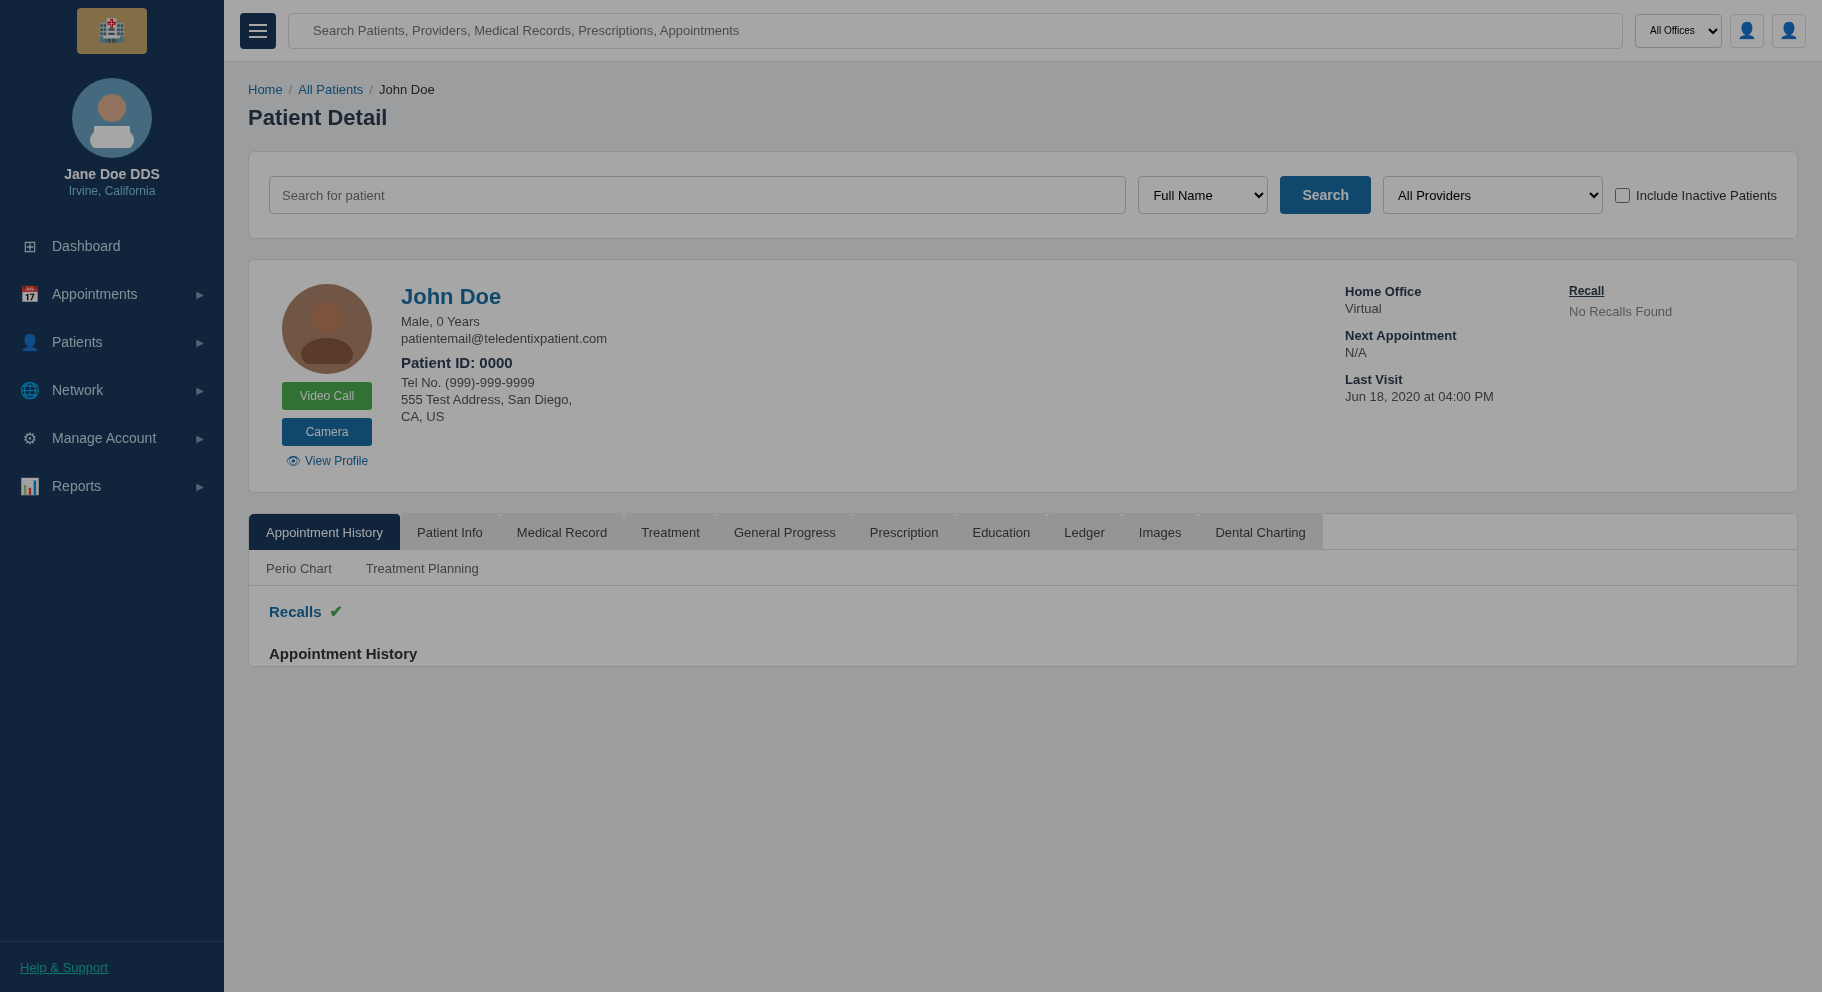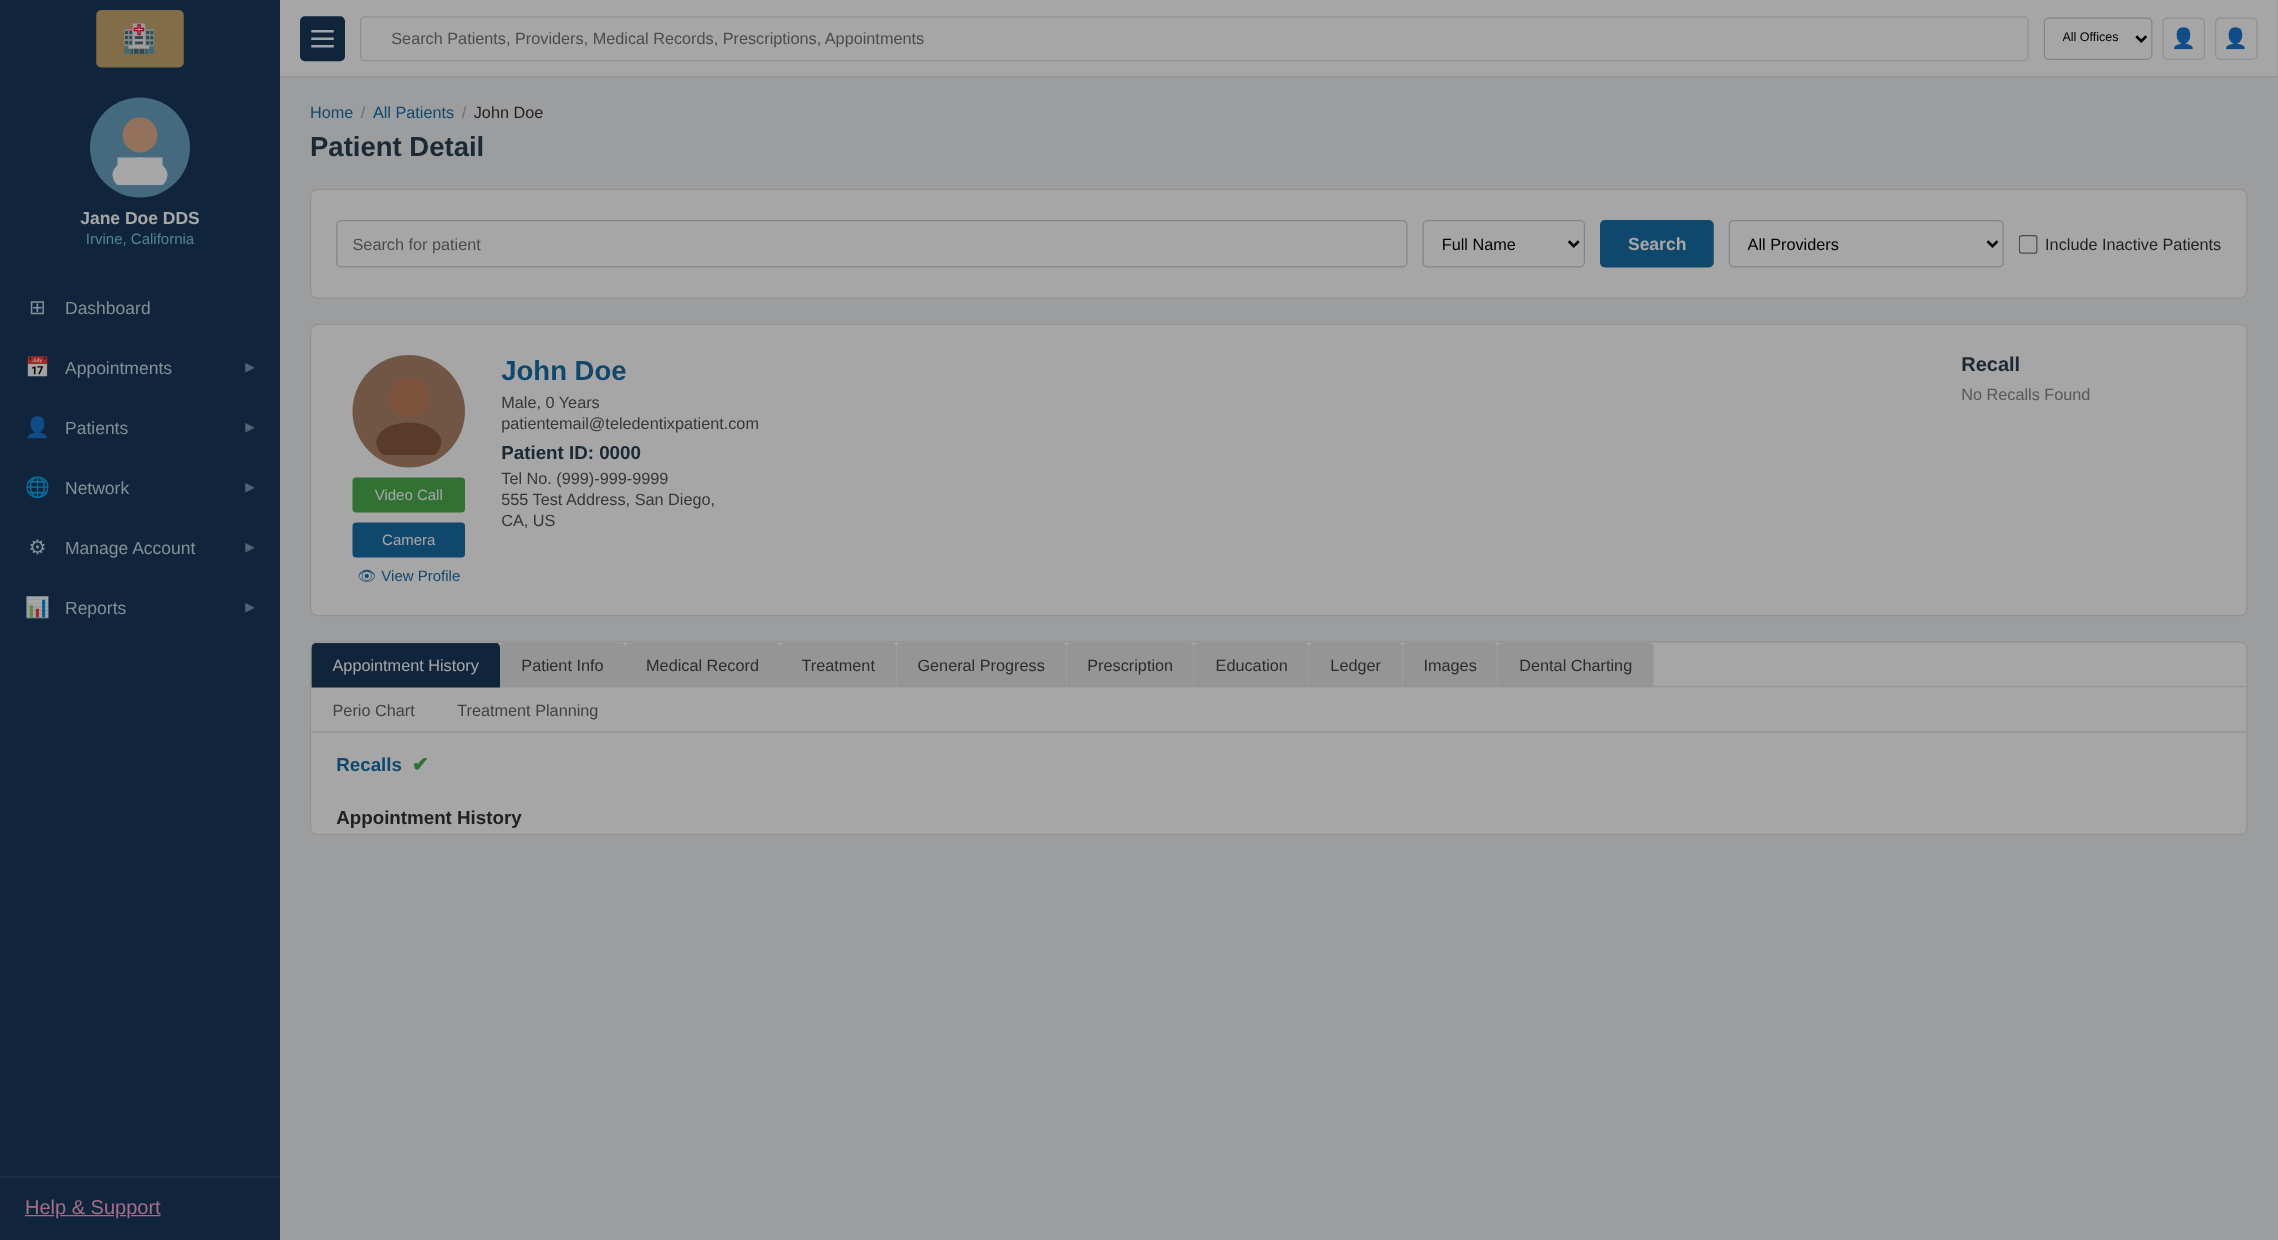--- a/index.html
+++ b/index.html
@@ -76,22 +76,22 @@
       justify-content: space-between;
     }
     .nav-item-left { display: flex; align-items: center; gap: 12px; }
     .nav-icon { width: 20px; height: 20px; display: flex; align-items: center; justify-content: center; font-size: 16px; }
     .nav-arrow { font-size: 10px; color: #7a9bb5; }
     .sidebar-help {
       padding: 16px 20px;
       border-top: 1px solid rgba(255,255,255,0.1);
     }
     .help-link {
-      color: #f9a8d4;
-      font-size: 16px;
+      color: #14b8a6;
+      font-size: 13px;
       text-decoration: underline;
       cursor: pointer;
     }
 
     
     #main {
       flex: 1;
       display: flex;
       flex-direction: column;
       height: 100%;
@@ -350,24 +350,25 @@
     .aside-value {
       font-size: 13px;
       color: #555;
       margin-bottom: 12px;
     }
 
     .patient-recall {
       min-width: 200px;
     }
     .recall-title {
-      font-size: 16px;
+      font-size: 12px;
       font-weight: 600;
       color: #2c3e50;
       margin-bottom: 6px;
+      text-decoration: underline;
     }
     .recall-empty {
       font-size: 13px;
       color: #888;
     }
 
     
     .tabs-row {
       display: flex;
       flex-wrap: wrap;
@@ -591,20 +592,28 @@
         <div class="patient-info-col">
           <div class="patient-name">John Doe</div>
           <div class="patient-meta">Male, 0 Years</div>
           <div class="patient-meta">patientemail@teledentixpatient.com</div>
           <div class="patient-id">Patient ID: 0000</div>
           <div class="patient-meta">Tel No. (999)-999-9999</div>
           <div class="patient-meta">555 Test Address, San Diego,</div>
           <div class="patient-meta">CA, US</div>
         </div>
 
+        <div class="patient-aside">
+          <div class="aside-label">Home Office</div>
+          <div class="aside-value">Virtual</div>
+          <div class="aside-label">Next Appointment</div>
+          <div class="aside-value">N/A</div>
+          <div class="aside-label">Last Visit</div>
+          <div class="aside-value">Jun 18, 2020 at 04:00 PM</div>
+        </div>
 
         <div class="patient-recall">
           <div class="recall-title">Recall</div>
           <div class="recall-empty">No Recalls Found</div>
         </div>
       </div>
     </div>
 
     <div class="patient-tabs-section">
       <div class="tabs-container">

